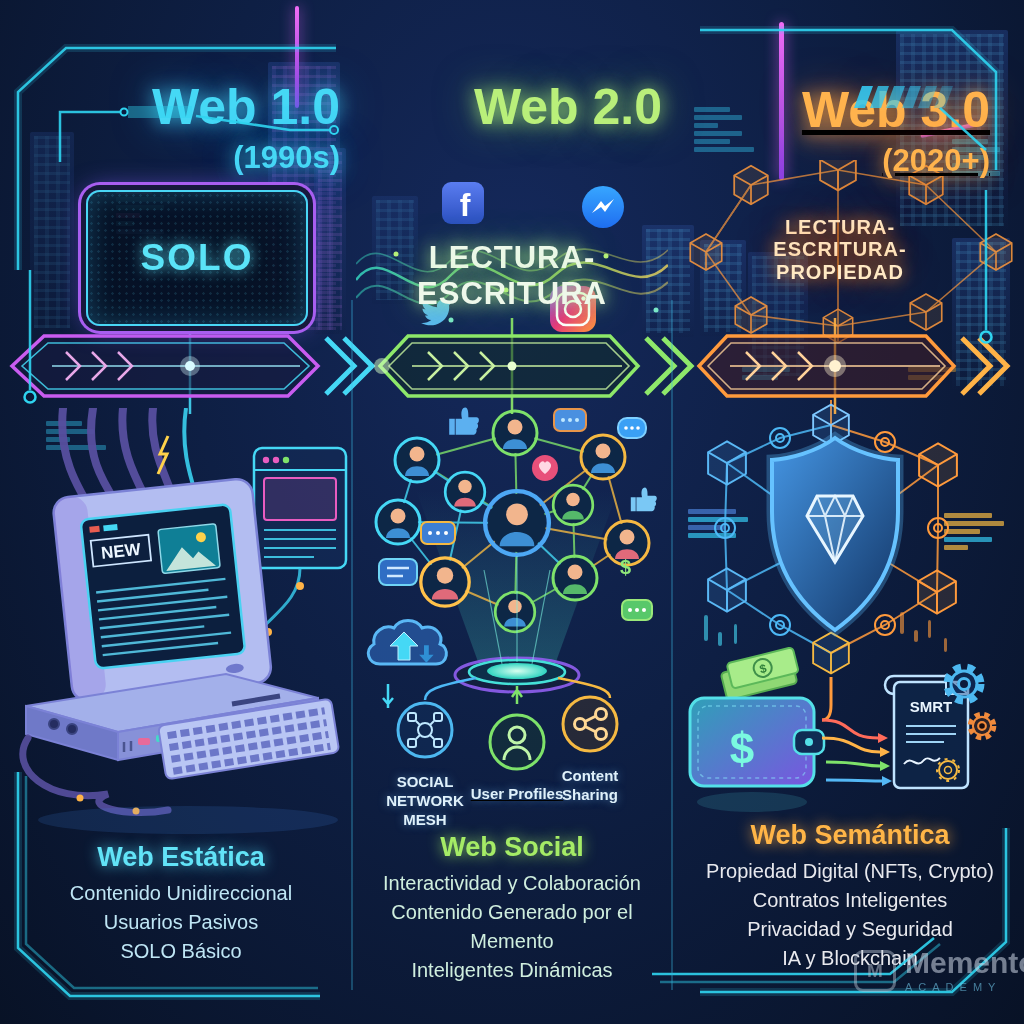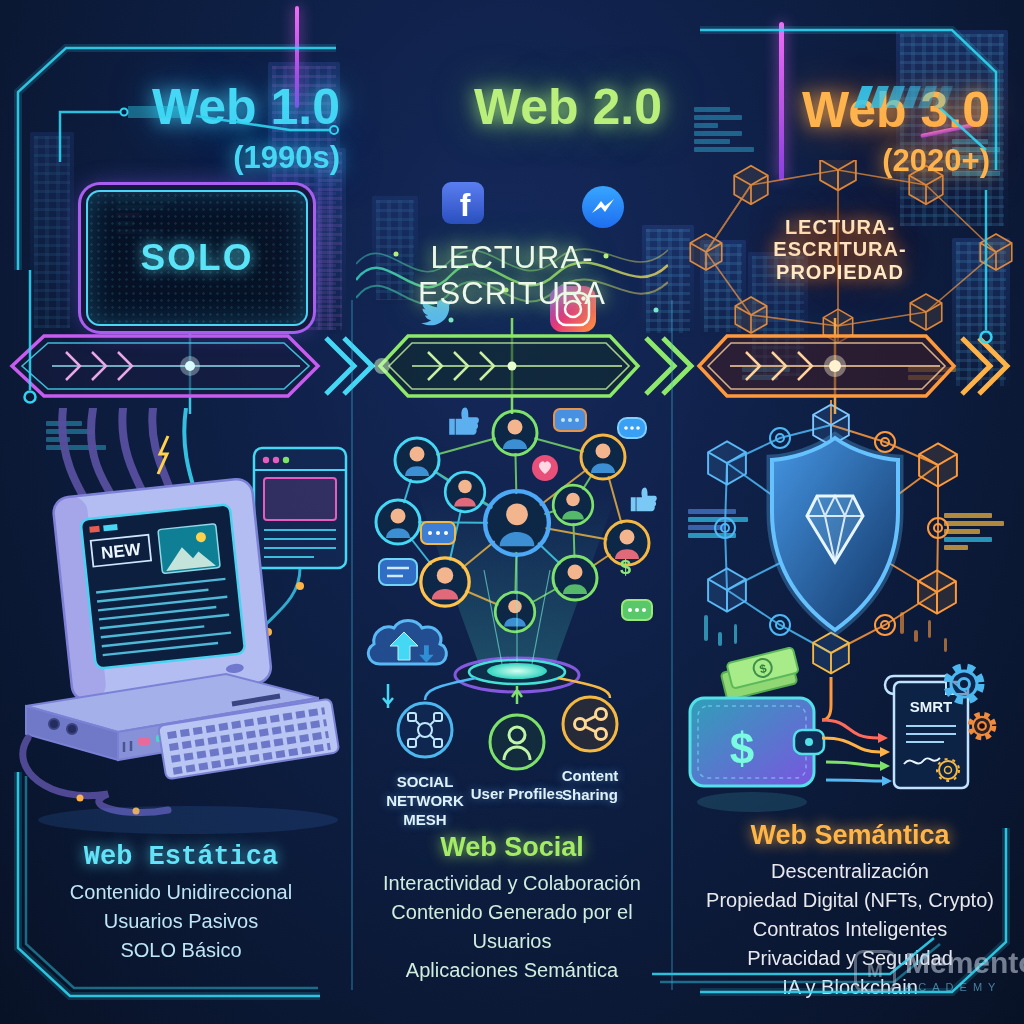--- a/index.html
+++ b/index.html
@@ -32,30 +32,30 @@
   .panel1{position:absolute;left:86px;top:190px;width:218px;height:132px;z-index:4;
     background:
       radial-gradient(rgba(90,220,255,.12) 1px, transparent 1.5px) 0 0/7px 7px,
       rgba(6,17,36,.94);
     border:2px solid #49d6f5;border-radius:14px;
     box-shadow:0 0 0 5px rgba(7,18,40,.9),0 0 0 8px #a85ef0,0 0 26px rgba(130,90,245,.8),inset 0 0 28px rgba(60,200,255,.28);
     display:flex;flex-direction:column;align-items:center;justify-content:center;}
   .panel1 .bl{font-size:37px;font-weight:bold;letter-spacing:2px;line-height:1.1;color:#5ae4f8;
     text-shadow:0 0 14px rgba(90,228,248,.9);}
   .banner2{position:absolute;left:358px;top:240px;width:308px;z-index:4;text-align:center;
-    font-size:31px;font-weight:normal;letter-spacing:1px;color:#eef8ea;
+    font-size:31px;font-weight:bold;letter-spacing:1px;color:#eef8ea;
     text-shadow:0 0 16px rgba(190,245,150,.95),0 0 34px rgba(120,230,90,.6);}
   .banner3{position:absolute;left:685px;top:216px;width:310px;z-index:4;text-align:center;
     font-size:20px;font-weight:bold;letter-spacing:1px;line-height:1.12;color:#ffe9c4;
     text-shadow:0 0 16px rgba(255,150,50,.95),0 0 36px rgba(255,110,30,.55);}
   
   .footer{position:absolute;text-align:center;z-index:4;}
   .footer .ft{font-size:27px;font-weight:bold;margin-bottom:6px;}
   .footer .fl{font-size:20px;line-height:1.45;}
-  .f1 .ft{color:#62e3f7;text-shadow:0 0 14px rgba(80,220,250,.8);font-family:Liberation Mono, monospace;}
+  .f1 .ft{color:#62e3f7;text-shadow:0 0 14px rgba(80,220,250,.8);}
   .f1 .fl{color:#bfe6f5;}
   .f2 .ft{color:#a5ec66;text-shadow:0 0 14px rgba(160,236,100,.85);}
   .f2 .fl{color:#cfeede;}
   .f3 .ft{color:#ffb547;text-shadow:0 0 14px rgba(255,170,60,.85);}
   .f3 .fl{color:#e8e9ee;}
   
   .feat{position:absolute;width:100px;text-align:center;z-index:4;}
   .feat .lab{font-size:15px;font-weight:bold;color:#dff1fb;line-height:1.25;margin-top:4px;text-shadow:0 0 8px rgba(120,200,255,.5);}
   
   .watermark{position:absolute;left:854px;top:948px;z-index:6;display:flex;align-items:center;gap:9px;}
@@ -661,21 +661,21 @@
     </g>
   </svg>
 
   <div class="colhead h1" style="left:30px;top:82px;width:310px;">
     <div class="t">Web 1.0</div>
     <div class="e">(1990s)</div>
   </div>
   <div class="colhead h2" style="left:362px;top:82px;width:300px;">
     <div class="t">Web 2.0</div>
   </div>
-  <div class="colhead h3" style="left:690px;top:85px;width:300px;">
+  <div class="colhead h3" style="left:690px;top:85px;width:300px;text-decoration:underline;">
     <div class="t">Web 3.0</div>
     <div class="e">(2020+)</div>
   </div>
 
   <div class="panel1">
     <div class="bl">SOLO</div>
   </div>
   <div class="banner2">LECTURA-ESCRITURA</div>
   <div class="banner3">
     <div>LECTURA-</div>
@@ -693,21 +693,21 @@
           <rect x="9" y="9" width="8" height="8" rx="2"></rect>
         <circle r="7"></circle>
           <line x1="-9" y1="-9" x2="-5" y2="-5"></line>
           <line x1="9" y1="-9" x2="5" y2="-5"></line>
         <line x1="-9" y1="9" x2="-5" y2="5"></line>
           <line x1="9" y1="9" x2="5" y2="5"></line>
       </g>
     </svg>
     <div class="lab">SOCIAL NETWORK MESH</div>
   </div>
-  <div class="feat" style="left:467px;top:707px;">
+  <div class="feat" style="left:467px;top:707px;text-decoration:underline;">
     <svg width="70" height="70" viewBox="-35 -35 70 70">
       <circle r="27" fill="rgba(30,80,40,.25)" stroke="#7ee26a" stroke-width="3"></circle>
       <circle cy="-7" r="8" fill="none" stroke="#bff5a8" stroke-width="3"></circle>
       <path d="M-13,18 a13,13 0 0 1 26,0" fill="none" stroke="#bff5a8" stroke-width="3"></path>
     </svg>
     <div class="lab">User Profiles</div>
   </div>
   <div class="feat" style="left:540px;top:689px;">
     <svg width="70" height="70" viewBox="-35 -35 70 70">
       <circle r="27" fill="rgba(110,70,20,.25)" stroke="#f5b942" stroke-width="3"></circle>
@@ -724,26 +724,25 @@
 
   <div class="footer f1" style="left:36px;top:842px;width:290px;">
     <div class="ft">Web Estática</div>
     <div class="fl">Contenido Unidireccional</div>
     <div class="fl">Usuarios Pasivos</div>
     <div class="fl">SOLO Básico</div>
   </div>
   <div class="footer f2" style="left:356px;top:832px;width:312px;">
     <div class="ft">Web Social</div>
     <div class="fl">Interactividad y Colaboración</div>
-    <div class="fl">Contenido Generado por el Usuarios</div>
-    <div class="fl">Aplicaciones Semántica</div>
+    <div class="fl">Contenido Generado por el Memento</div>
+    <div class="fl">Inteligentes Dinámicas</div>
   </div>
   <div class="footer f3" style="left:688px;top:820px;width:324px;">
     <div class="ft">Web Semántica</div>
-    <div class="fl">Descentralización</div>
     <div class="fl">Propiedad Digital (NFTs, Crypto)</div>
     <div class="fl">Contratos Inteligentes</div>
     <div class="fl">Privacidad y Seguridad</div>
     <div class="fl">IA y Blockchain</div>
   </div>
 
   <svg class="overlay" width="1024" height="1024" viewBox="0 0 1024 1024">
     <g fill="none" stroke="rgba(47,212,240,.16)" stroke-width="8">
       <path d="M18,270 L18,92 L66,48 L336,48"></path>
         <path d="M700,30 L952,30 L996,72 L996,170"></path>

